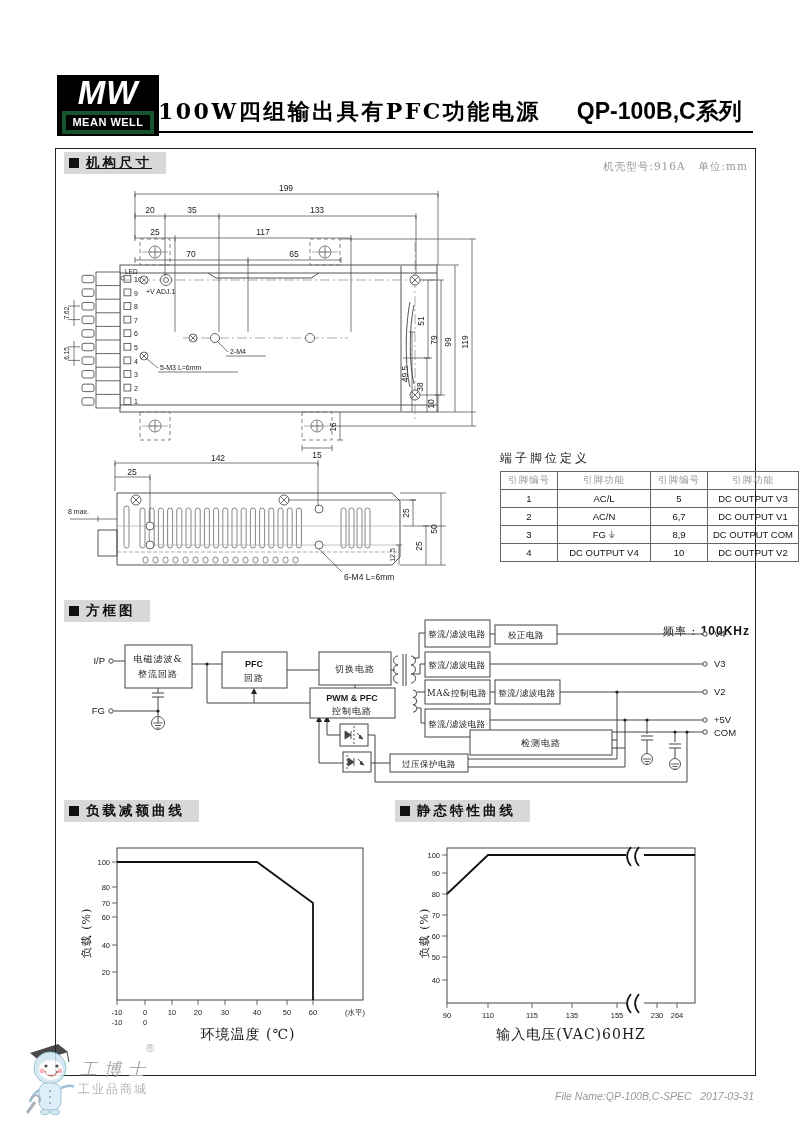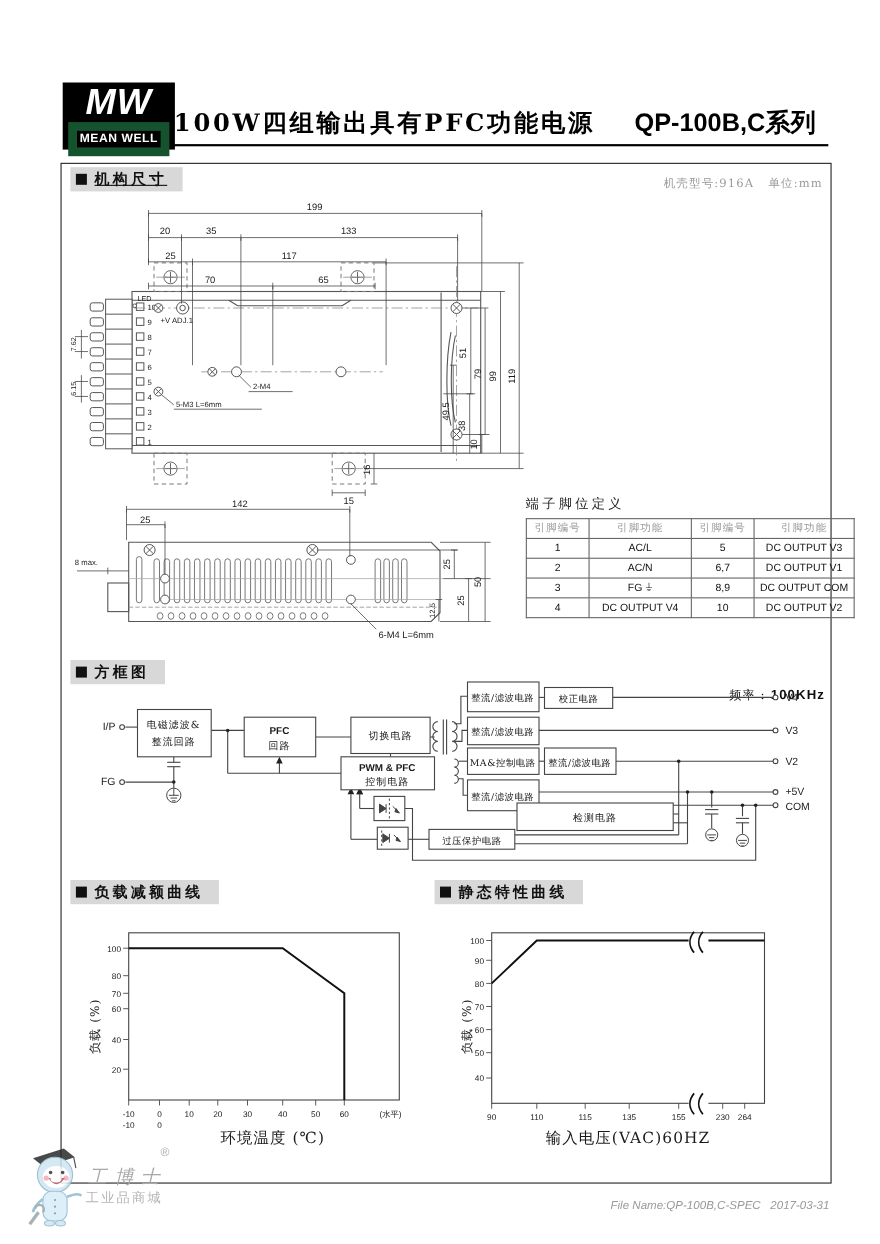--- a/index.html
+++ b/index.html
@@ -4,21 +4,21 @@
 <style>
   html,body{margin:0;padding:0;background:#fff;}
   .page{position:relative;width:800px;height:1131px;background:#fff;overflow:hidden;
         font-family:"Liberation Sans",sans-serif;color:#111;}
   .abs{position:absolute;}
   .pre{white-space:pre;}
   
   .logo{left:57px;top:75px;width:102px;height:61px;background:#000000;text-align:center;}
   .logo .mw{display:block;color:#fff;font-family:"Liberation Sans",sans-serif;
             font-style:italic;font-weight:bold;font-size:33px;line-height:36px;letter-spacing:1px;}
-  .logo .mwname{display:block;margin:0 5px;border:8px solid #14532d;color:#fff;
+  .logo .mwname{display:block;margin:0 5px;border:4px solid #14532d;color:#fff;
             font-weight:bold;font-size:11px;line-height:15px;letter-spacing:.5px;}
   .titlebar{left:158px;top:96px;width:600px;}
   .title-cn{font-family:"DejaVu Serif",serif;font-weight:bold;font-size:22px;letter-spacing:2.5px;color:#000;}
   .title-series{font-family:"Liberation Sans",sans-serif;font-weight:bold;font-size:23px;margin-left:36px;color:#000;}
   .title-underline{left:155px;top:131px;width:598px;border-top:2.5px solid #000;height:0;}
   
   .frame{left:55px;top:148px;width:699px;height:926px;border:1.2px solid #222;}
   
   .sec{background:#d8d8d8;padding:2px 14px 2px 5px;font-family:"DejaVu Serif",serif;
        font-weight:bold;font-size:13.5px;letter-spacing:3px;color:#111;display:flex;align-items:center;}
@@ -361,21 +361,21 @@
       <text class="d8" x="74" y="19" text-anchor="middle">25</text>
       <text class="d7" x="10" y="58">8 max.</text>
       <text class="d7" transform="translate(337,99) rotate(-90)" text-anchor="middle">12.5</text>
       <text class="d8" transform="translate(351,57) rotate(-90)" text-anchor="middle">25</text>
       <text class="d8" transform="translate(364,90) rotate(-90)" text-anchor="middle">25</text>
       <text class="d8" transform="translate(379,73) rotate(-90)" text-anchor="middle">50</text>
       <text class="d8" x="286" y="124">6-M4 L=6mm</text>
     </g>
   </svg>
 
-  <div class="abs" style="left:478px;top:450px;">
+  <div class="abs" style="left:500px;top:450px;">
     <div class="pintable-title">端子脚位定义</div>
     <table class="pins">
       <tbody>
           <tr>
         <th class="cw1">引脚编号</th>
         <th class="cw2">引脚功能</th>
         <th class="cw3">引脚编号</th>
         <th class="cw4">引脚功能</th>
       </tr>
       <tr>

